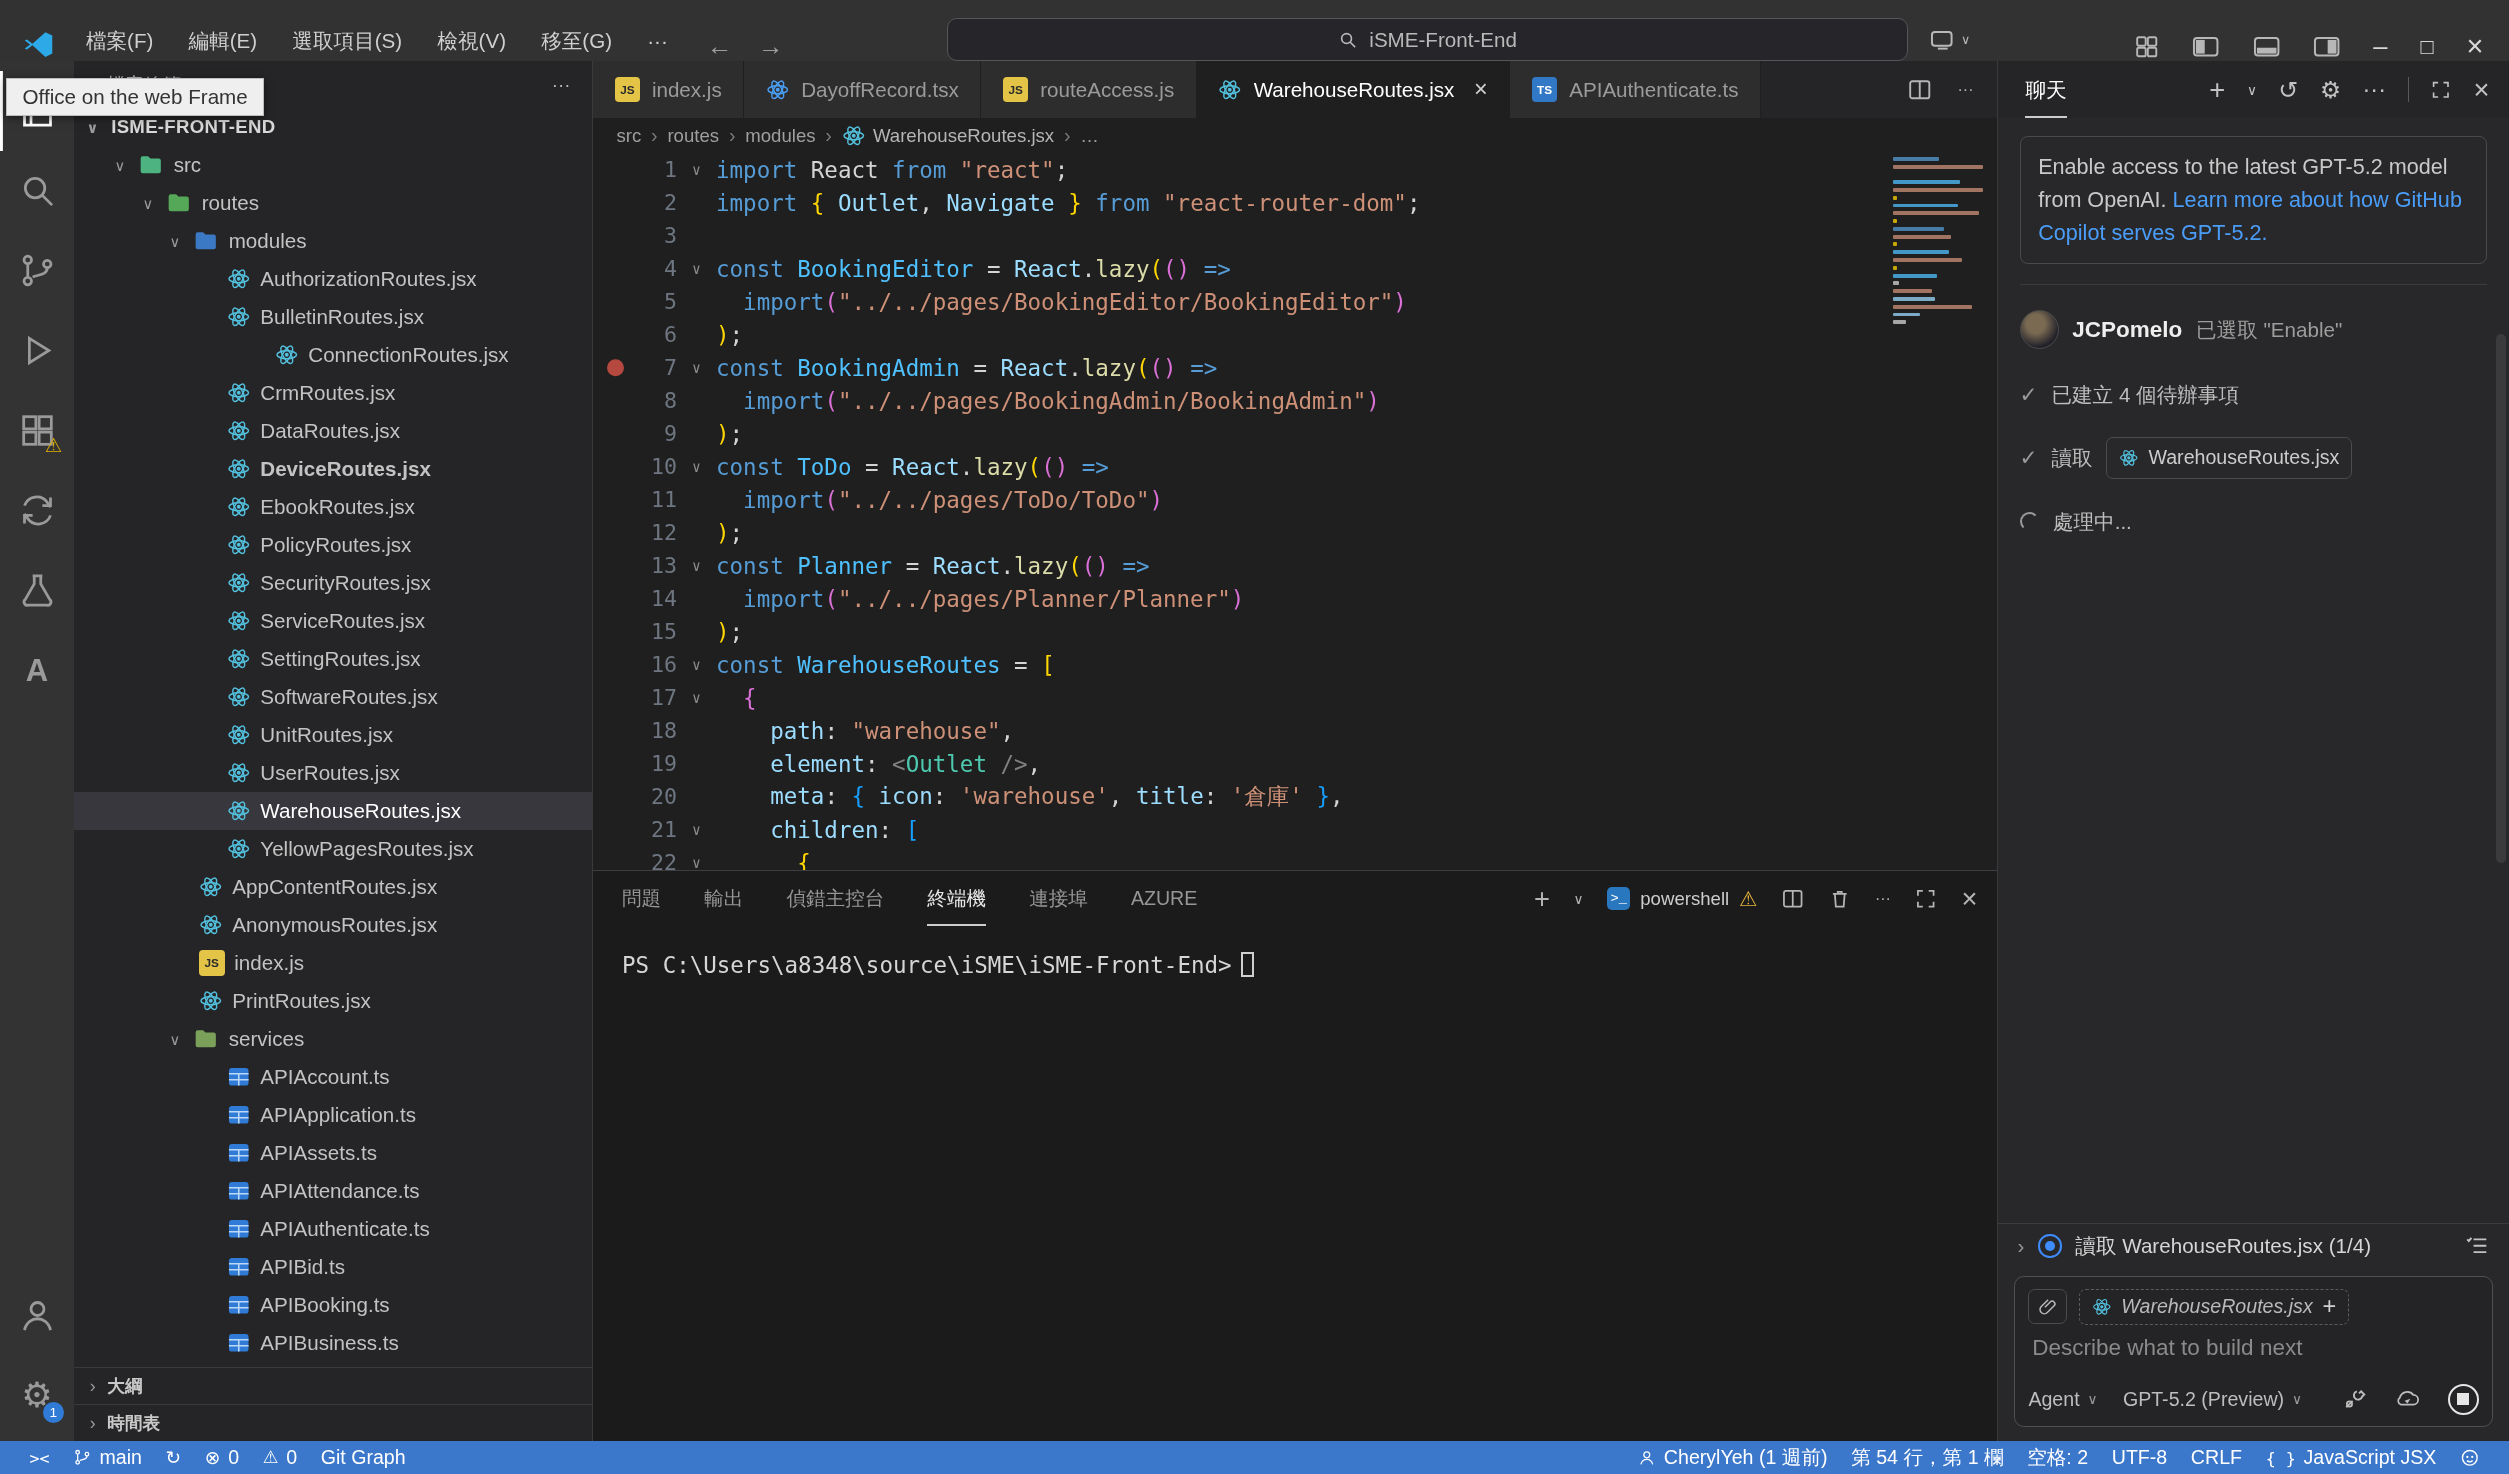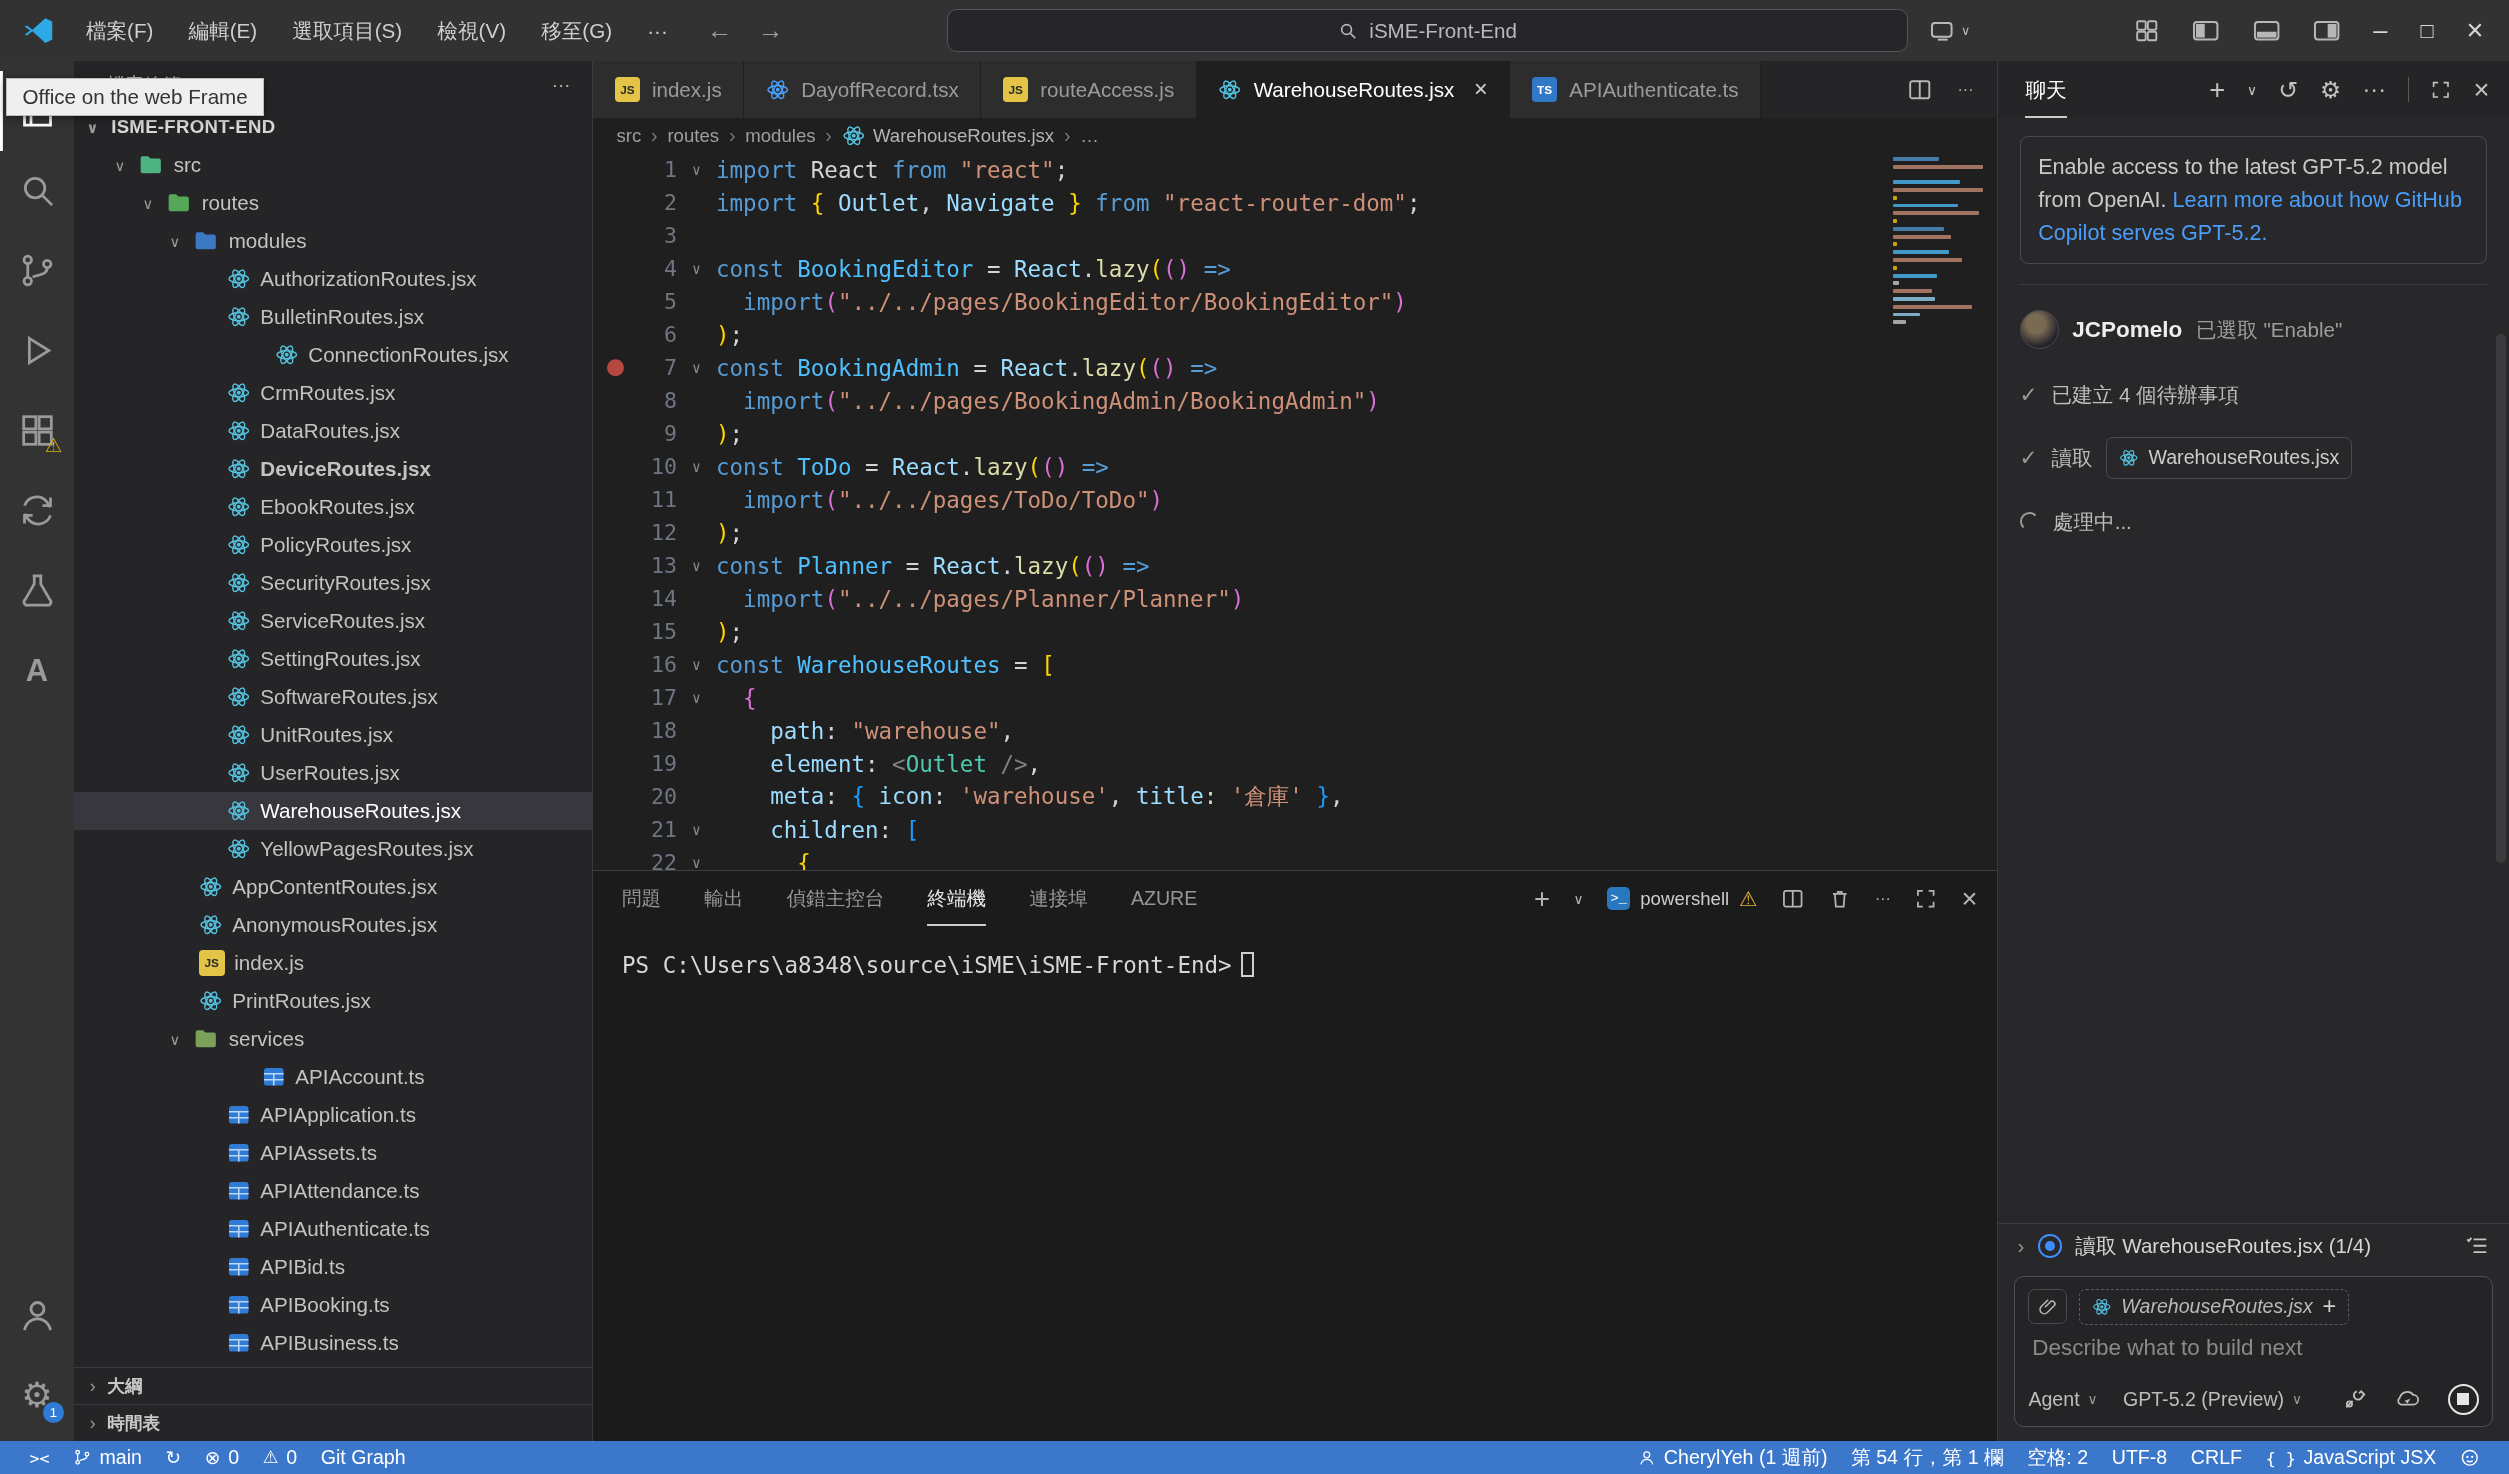--- a/index.html
+++ b/index.html
@@ -2,21 +2,21 @@
 <html><head>
 <meta charset="utf-8">
 <style>
   *{margin:0;padding:0;box-sizing:border-box;}
   html,body{width:2509px;height:1474px;overflow:hidden;background:#1f1f1f;
     font-family:"Liberation Sans","DejaVu Sans",sans-serif;color:#cccccc;}
   .app{width:2509px;height:1474px;display:flex;flex-direction:column;position:relative;}
   svg{display:block;}
 
   
-  .titlebar{height:61px;background:#323233;display:flex;align-items:center;flex:0 0 61px;}
+  .titlebar{height:61px;background:#323233;display:flex;align-items:flex-end;flex:0 0 61px;}
   .tb-logo{width:33px;height:33px;margin:0 17.6px 0 21.6px;}
   .menus{display:flex;align-items:center;gap:7.8px;}
   .menu-item{font-size:20.6px;color:#cfcfcf;padding:5.9px 13.7px;border-radius:5.9px;white-space:nowrap;}
   .tb-arrows{display:flex;align-items:center;gap:25.5px;margin:0 29px 0 25.5px;color:#9d9d9d;font-size:25.5px;}
   .tb-center{flex:1;display:flex;align-items:center;justify-content:center;gap:21.6px;}
   .searchbox{width:961px;height:43px;background:#26262a;border:1px solid#55555a;border-radius:9.8px;
     display:flex;align-items:center;justify-content:center;gap:11.8px;color:#b9b9b9;font-size:20.6px;}
   .cast-btn{display:flex;align-items:center;gap:5.9px;color:#b9b9b9;}
   .tb-right{display:flex;align-items:center;gap:33px;padding:0 25.5px 0 29px;}
   .winbtn{color:#d7d7d7;font-size:25.5px;line-height:1;}
@@ -572,21 +572,21 @@
           </div>
           <div class="trow" style="padding-left: 92px;">
             <span class="chev">∨</span>
             <span style="display:inline-flex">
               <svg width="25.5" height="25.5" viewBox="0 0 24 24">
                 <path d="M2.5 6a2 2 0 0 1 2-2h5l2.2 2.2H19.5a2 2 0 0 1 2 2V18a2 2 0 0 1-2 2h-15a2 2 0 0 1-2-2z" fill="#7ba05a"></path>
               </svg>
             </span>
             <span>services</span>
           </div>
-          <div class="trow" style="padding-left: 153px; margin-left: 35px;">
+          <div class="trow" style="padding-left: 153px;">
             <span style="display:inline-flex">
               <svg width="23.5" height="23.5" viewBox="0 0 24 24">
                 <rect x="2" y="3" width="20" height="18" rx="3" fill="#2f7bd6"></rect>
                 <path d="M2 9h20M2 15h20M12 9v12" stroke="#bcd8f7" stroke-width="1.6"></path>
               </svg>
             </span>
             <span>APIAccount.ts</span>
           </div>
           <div class="trow" style="padding-left: 153px;">
             <span style="display:inline-flex">

